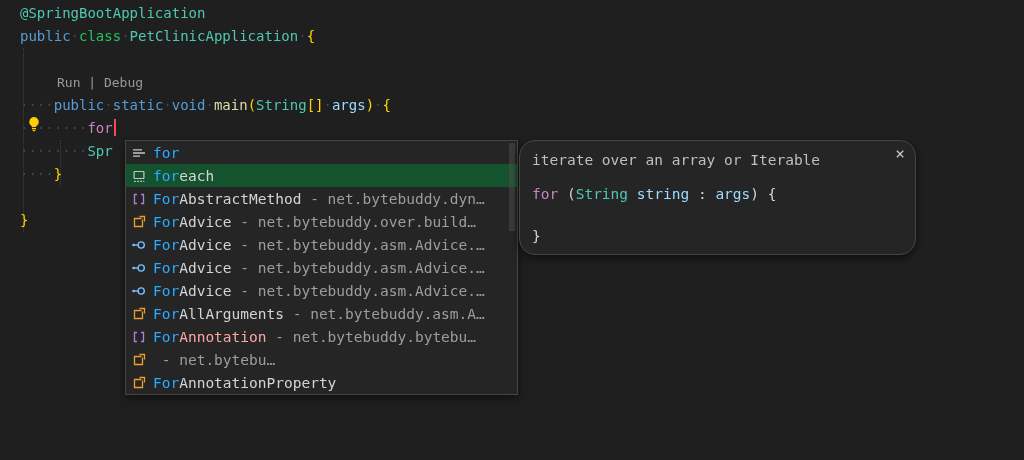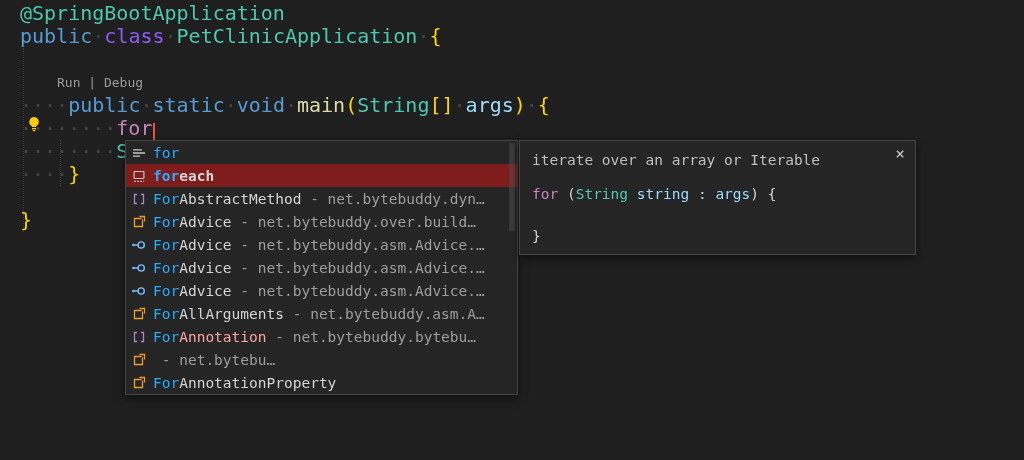--- a/index.html
+++ b/index.html
@@ -9,21 +9,21 @@
     overflow: hidden;
     position: relative;
     font-family: "DejaVu Sans Mono", "Liberation Mono", monospace;
   }
   .screen { position: absolute; inset: 0; }
 
   
   .code-lines { position: absolute; left: 20px; top: 2px; }
   .code-line {
     height: 23px; line-height: 23px;
-    font-size: 20px; white-space: pre; color: #d4d4d4;
+    font-size: 14px; white-space: pre; color: #d4d4d4;
   }
   .code-line.codelens {
     font-size: 13px; color: #999999; padding-left: 37px;
   }
   .codelens .lens-link { cursor: pointer; }
   .caret {
     display: inline-block; width: 2px; height: 17px;
     vertical-align: text-bottom; margin-left: 1px;
   }
   .indent-guide { position: absolute; width: 0; border-left: 1px dotted #3e3e3e; }
@@ -73,21 +73,21 @@
 </head>
 <body style="background: rgb(31, 31, 31);">
 
 <div class="screen">
 
   <div class="indent-guide guide-class"></div>
   <div class="indent-guide guide-method"></div>
 
   <div class="code-lines">
       <div class="code-line"><span style="color: rgb(78, 201, 176);">@SpringBootApplication</span></div>
-      <div class="code-line"><span style="color: rgb(86, 156, 214);">public</span><span style="color: rgb(69, 69, 69);">·</span><span style="color: #8b5cf6;">class</span><span style="color: rgb(69, 69, 69);">·</span><span style="color: rgb(78, 201, 176);">PetClinicApplication</span><span style="color: rgb(69, 69, 69);">·</span><span style="color: rgb(255, 215, 0);">{</span></div>
+      <div class="code-line"><span style="color: rgb(86, 156, 214);">public</span><span style="color: rgb(69, 69, 69);">·</span><span style="color: #22c55e;">class</span><span style="color: rgb(69, 69, 69);">·</span><span style="color: rgb(78, 201, 176);">PetClinicApplication</span><span style="color: rgb(69, 69, 69);">·</span><span style="color: rgb(255, 215, 0);">{</span></div>
       <div class="code-line"></div>
       <div class="code-line codelens"><span class="lens-link" style="color: rgb(153, 153, 153);">Run</span><span style="color: rgb(153, 153, 153);"> | </span><span class="lens-link" style="color: rgb(153, 153, 153);">Debug</span></div>
       <div class="code-line"><span style="color: rgb(69, 69, 69);">····</span><span style="color: rgb(86, 156, 214);">public</span><span style="color: rgb(69, 69, 69);">·</span><span style="color: rgb(86, 156, 214);">static</span><span style="color: rgb(69, 69, 69);">·</span><span style="color: rgb(86, 156, 214);">void</span><span style="color: rgb(69, 69, 69);">·</span><span style="color: rgb(220, 220, 170);">main</span><span style="color: rgb(255, 215, 0);">(</span><span style="color: rgb(78, 201, 176);">String</span><span style="color: rgb(255, 215, 0);">[]</span><span style="color: rgb(69, 69, 69);">·</span><span style="color: rgb(156, 220, 254);">args</span><span style="color: rgb(255, 215, 0);">)</span><span style="color: rgb(69, 69, 69);">·</span><span style="color: rgb(255, 215, 0);">{</span></div>
       <div class="code-line"><span style="color: rgb(69, 69, 69);">········</span><span style="color: rgb(197, 134, 192);">for</span><span class="caret" style="background: rgb(241, 76, 76);"></span></div>
       <div class="code-line"><span style="color: rgb(69, 69, 69);">········</span><span style="color: rgb(78, 201, 176);">Spr</span></div>
       <div class="code-line"><span style="color: rgb(69, 69, 69);">····</span><span style="color: rgb(255, 215, 0);">}</span></div>
       <div class="code-line"></div>
       <div class="code-line"><span style="color: rgb(255, 215, 0);">}</span></div>
     </div>
 
@@ -95,21 +95,21 @@
         <path fill="#FFCC00" d="M8 1a4.8 4.8 0 0 1 2.7 8.7c-.35.25-.7.73-.7 1.3H6c0-.57-.35-1.05-.7-1.3A4.8 4.8 0 0 1 8 1z"></path>
         <rect x="6" y="12" width="4" height="1.3" fill="#FFCC00"></rect>
         <rect x="6.7" y="14" width="2.6" height="1.2" fill="#FFCC00"></rect>
       </svg></div>
 
   <div class="suggest" style="background: rgb(37, 37, 38); border-color: rgb(69, 69, 69);">
     <div class="suggest-list">
         <div class="suggest-row"><span class="suggest-icon"><svg viewBox="0 0 16 16">
               <path fill="#C5C5C5" d="M2 4.2h9v1.4H2zM2 7.3h12v1.4H2zM2 10.4h7v1.4H2z"></path>
             </svg></span><span><span style="color: rgb(42, 171, 255);">for</span><span style="color: rgb(212, 212, 212);"></span></span></div>
-        <div class="suggest-row" style="background: #7f1d1d; font-weight: bold;"><span class="suggest-icon"><svg viewBox="0 0 16 16">
+        <div class="suggest-row" style="background: #14532d;"><span class="suggest-icon"><svg viewBox="0 0 16 16">
               <path fill="none" stroke="#C5C5C5" stroke-width="1.2" d="M3.1 3.5h9.8M3.1 3.5v7M12.9 3.5v7M3.1 10.5h9.8"></path>
               <path fill="none" stroke="#C5C5C5" stroke-width="1.4" d="M3 13.4h1.8M6.1 13.4h1.8M9.2 13.4h1.8M12.3 13.4h.9"></path>
             </svg></span><span><span style="color: rgb(42, 171, 255);">for</span><span style="color: rgb(212, 212, 212);">each</span></span></div>
         <div class="suggest-row"><span class="suggest-icon"><svg viewBox="0 0 16 16">
               <path fill="none" stroke="#B180D7" stroke-width="1.3" d="M6 3.5H3.5v9H6M10 3.5h2.5v9H10"></path>
             </svg></span><span><span style="color: rgb(42, 171, 255);">For</span><span style="color: rgb(212, 212, 212);">AbstractMethod</span></span><span class="suggest-detail" style="color: rgb(157, 157, 157);"> - net.bytebuddy.dyn…</span></div>
         <div class="suggest-row"><span class="suggest-icon"><svg viewBox="0 0 16 16">
               <path fill="none" stroke="#EE9D28" stroke-width="1.3" d="M10.5 4.5h-7v8h8v-7"></path>
               <path fill="none" stroke="#EE9D28" stroke-width="1.3" d="M8.5 2.5h5v5"></path>
             </svg></span><span><span style="color: rgb(42, 171, 255);">For</span><span style="color: rgb(212, 212, 212);">Advice</span></span><span class="suggest-detail" style="color: rgb(157, 157, 157);"> - net.bytebuddy.over.build…</span></div>
@@ -140,19 +140,19 @@
               <path fill="none" stroke="#EE9D28" stroke-width="1.3" d="M8.5 2.5h5v5"></path>
             </svg></span><span class="suggest-detail" style="color: rgb(157, 157, 157);"> - net.bytebu…</span></div>
         <div class="suggest-row"><span class="suggest-icon"><svg viewBox="0 0 16 16">
               <path fill="none" stroke="#EE9D28" stroke-width="1.3" d="M10.5 4.5h-7v8h8v-7"></path>
               <path fill="none" stroke="#EE9D28" stroke-width="1.3" d="M8.5 2.5h5v5"></path>
             </svg></span><span><span style="color: rgb(42, 171, 255);">For</span><span style="color: rgb(212, 212, 212);">AnnotationProperty</span></span></div>
       </div>
     <div class="suggest-scrollbar"></div>
   </div>
 
-  <div class="docs" style="background: rgb(37, 37, 38); border-color: rgb(69, 69, 69);">
+  <div class="docs" style="background: rgb(37, 37, 38); border-color: rgb(69, 69, 69); border-radius: 16px;">
     <span class="docs-summary" style="color: rgb(191, 191, 191);">iterate over an array or Iterable</span>
     <span class="docs-close">×</span>
     <div class="docs-code"><div><span style="color: rgb(197, 134, 192);">for</span><span style="color: rgb(212, 212, 212);"> (</span><span style="color: rgb(78, 201, 176);">String</span><span style="color: rgb(212, 212, 212);"> </span><span style="color: rgb(156, 220, 254);">string</span><span style="color: rgb(212, 212, 212);"> </span><span style="color: rgb(212, 212, 212);">:</span><span style="color: rgb(212, 212, 212);"> </span><span style="color: rgb(156, 220, 254);">args</span><span style="color: rgb(212, 212, 212);">) {</span></div><div>&nbsp;</div><div><span style="color: rgb(212, 212, 212);">}</span></div></div>
   </div>
 
 </div>
 
 </body></html>

